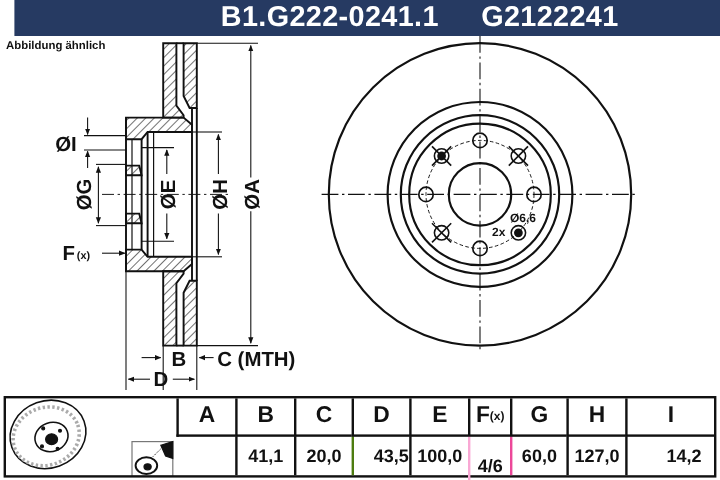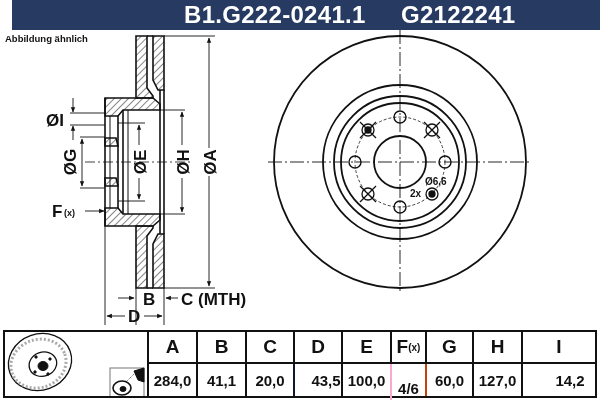--- a/index.html
+++ b/index.html
@@ -181,22 +181,21 @@
   <div class="cell hcell" style="left:288px;top:0;width:48px;height:32px;border-left:2px solid #111;border-bottom:2px solid #111">D</div>
   <div class="cell hcell" style="left:336px;top:0;width:49px;height:32px;border-left:2px solid #111;border-bottom:2px solid #111">E</div>
   <div class="cell hcell" style="left:385px;top:0;width:35px;height:32px;border-left:2px solid #111;border-bottom:2px solid #111">
       <span>F</span>
       <span class="fx">(x)</span>
     </div>
   <div class="cell hcell" style="left:420px;top:0;width:47px;height:32px;border-left:2px solid #111;border-bottom:2px solid #111">G</div>
   <div class="cell hcell" style="left:467px;top:0;width:49px;height:32px;border-left:2px solid #111;border-bottom:2px solid #111">H</div>
   <div class="cell hcell" style="left:516px;top:0;width:74px;height:32px;border-left:2px solid #111;border-bottom:2px solid #111">I</div>
 
-  <div class="cell vcell" style="left:142px;top:32px;width:49px;height:32px;border-left:2px solid #111">284,0</div>
   <div class="cell vcell" style="left:191px;top:32px;width:49px;height:32px;border-left:2px solid #111">41,1</div>
   <div class="cell vcell" style="left:240px;top:32px;width:48px;height:32px;border-left:2px solid #111">20,0</div>
-  <div class="cell vcell" style="left:288px;top:32px;width:64px;height:32px;border-left:2px solid #0f172a">43,5</div>
+  <div class="cell vcell" style="left:288px;top:32px;width:64px;height:32px;border-left:2px solid #4d7c0f">43,5</div>
   <div class="cell vcell" style="left:336px;top:32px;width:49px;height:32px;border-left:2px solid #111">100,0</div>
   <div class="cell vcell" style="left:385px;top:32px;width:35px;height:48px;border-left:2px solid #f9a8d4">4/6</div>
-  <div class="cell vcell" style="left:420px;top:32px;width:47px;height:32px;border-left:2px solid #c2410c">60,0</div>
+  <div class="cell vcell" style="left:420px;top:32px;width:47px;height:32px;border-left:2px solid #ec4899">60,0</div>
   <div class="cell vcell" style="left:467px;top:32px;width:49px;height:32px;border-left:2px solid #111">127,0</div>
   <div class="cell vcell" style="left:516px;top:32px;width:96px;height:32px;border-left:2px solid #111">14,2</div>
 </div>
 
 </body></html>

